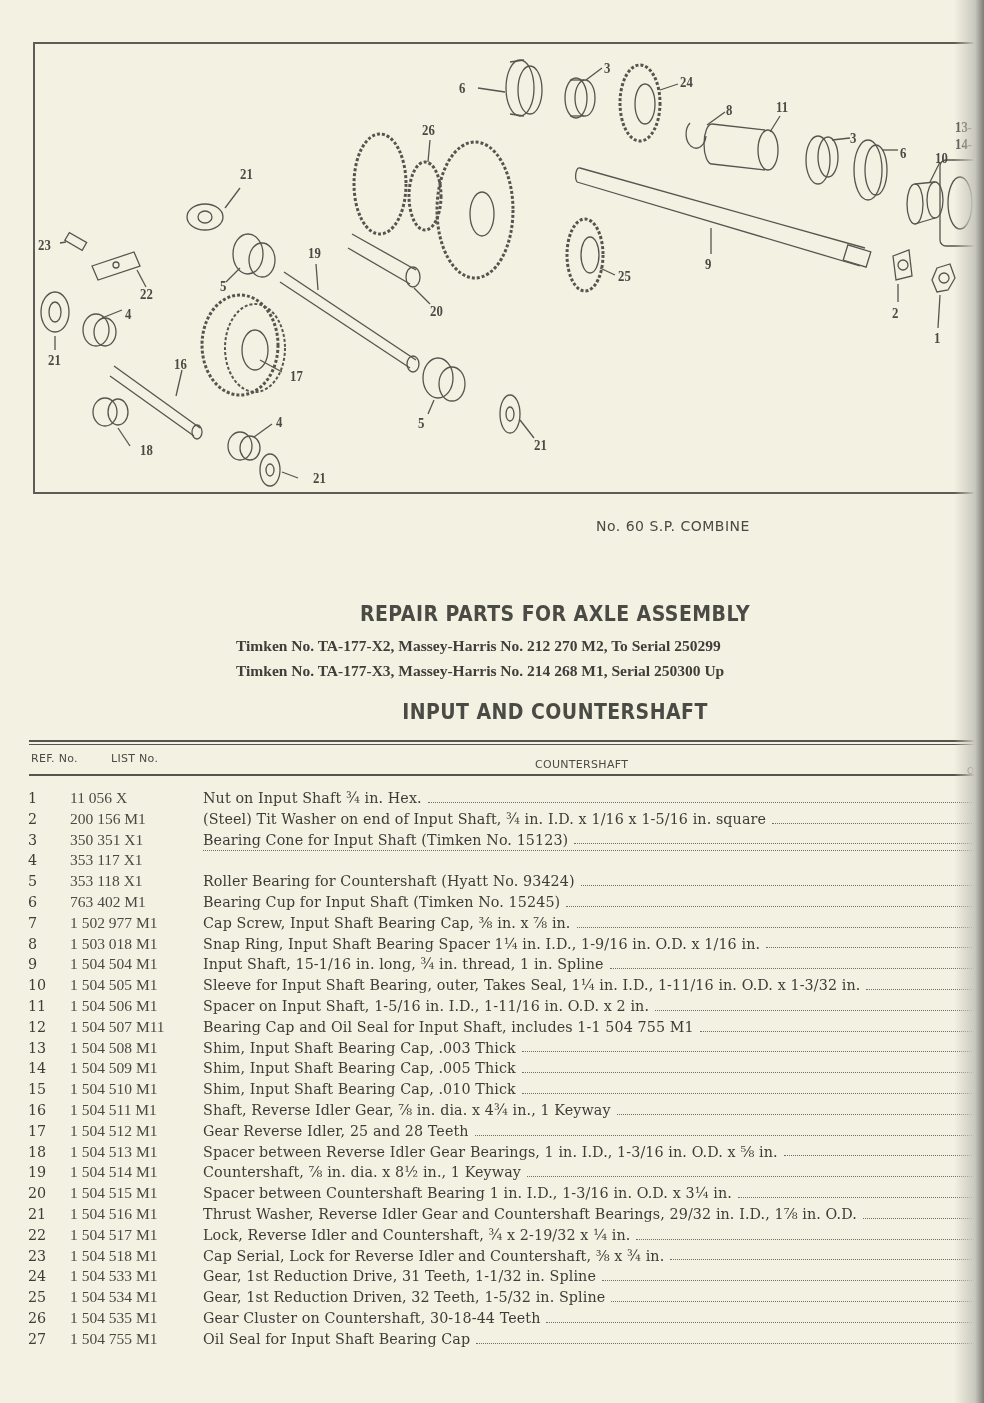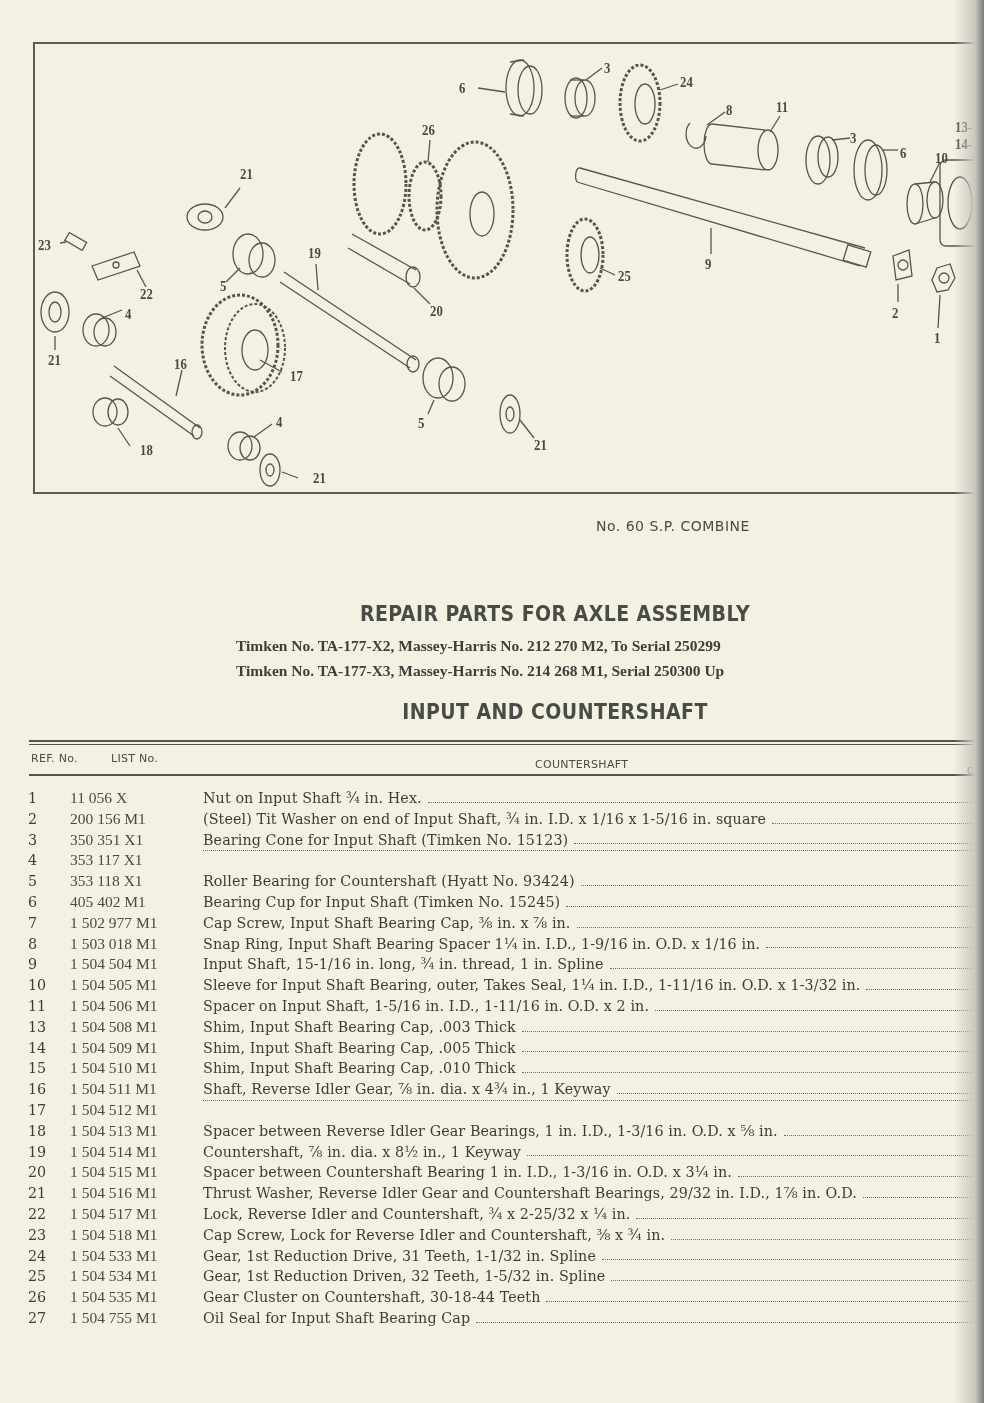--- a/index.html
+++ b/index.html
@@ -335,21 +335,21 @@
   <div class="row">
       <span class="ref">5</span>
       <span class="list">353 118 X1</span>
       <div class="desc-wrap">
         <span class="desc">Roller Bearing for Countershaft (Hyatt No. 93424)</span>
         <span class="leader"></span>
       </div>
     </div>
   <div class="row">
       <span class="ref">6</span>
-      <span class="list">405 402 M1</span>
+      <span class="list">763 402 M1</span>
       <div class="desc-wrap">
         <span class="desc">Bearing Cup for Input Shaft (Timken No. 15245)</span>
         <span class="leader"></span>
       </div>
     </div>
   <div class="row">
       <span class="ref">7</span>
       <span class="list">1 502 977 M1</span>
       <div class="desc-wrap">
         <span class="desc">Cap Screw, Input Shaft Bearing Cap, ⅜ in. x ⅞ in.</span>
@@ -382,20 +382,28 @@
     </div>
   <div class="row">
       <span class="ref">11</span>
       <span class="list">1 504 506 M1</span>
       <div class="desc-wrap">
         <span class="desc">Spacer on Input Shaft, 1-5/16 in. I.D., 1-11/16 in. O.D. x 2 in.</span>
         <span class="leader"></span>
       </div>
     </div>
   <div class="row">
+      <span class="ref">12</span>
+      <span class="list">1 504 507 M11</span>
+      <div class="desc-wrap">
+        <span class="desc">Bearing Cap and Oil Seal for Input Shaft, includes 1-1 504 755 M1</span>
+        <span class="leader"></span>
+      </div>
+    </div>
+  <div class="row">
       <span class="ref">13</span>
       <span class="list">1 504 508 M1</span>
       <div class="desc-wrap">
         <span class="desc">Shim, Input Shaft Bearing Cap, .003 Thick</span>
         <span class="leader"></span>
       </div>
     </div>
   <div class="row">
       <span class="ref">14</span>
       <span class="list">1 504 509 M1</span>
@@ -417,20 +425,21 @@
       <span class="list">1 504 511 M1</span>
       <div class="desc-wrap">
         <span class="desc">Shaft, Reverse Idler Gear, ⅞ in. dia. x 4¾ in., 1 Keyway</span>
         <span class="leader"></span>
       </div>
     </div>
   <div class="row">
       <span class="ref">17</span>
       <span class="list">1 504 512 M1</span>
       <div class="desc-wrap">
+        <span class="desc">Gear Reverse Idler, 25 and 28 Teeth</span>
         <span class="leader"></span>
       </div>
     </div>
   <div class="row">
       <span class="ref">18</span>
       <span class="list">1 504 513 M1</span>
       <div class="desc-wrap">
         <span class="desc">Spacer between Reverse Idler Gear Bearings, 1 in. I.D., 1-3/16 in. O.D. x ⅝ in.</span>
         <span class="leader"></span>
       </div>
@@ -456,29 +465,29 @@
       <span class="list">1 504 516 M1</span>
       <div class="desc-wrap">
         <span class="desc">Thrust Washer, Reverse Idler Gear and Countershaft Bearings, 29/32 in. I.D., 1⅞ in. O.D.</span>
         <span class="leader"></span>
       </div>
     </div>
   <div class="row">
       <span class="ref">22</span>
       <span class="list">1 504 517 M1</span>
       <div class="desc-wrap">
-        <span class="desc">Lock, Reverse Idler and Countershaft, ¾ x 2-25/32 x ¼ in.</span>
+        <span class="desc">Lock, Reverse Idler and Countershaft, ¾ x 2-19/32 x ¼ in.</span>
         <span class="leader"></span>
       </div>
     </div>
   <div class="row">
       <span class="ref">23</span>
       <span class="list">1 504 518 M1</span>
       <div class="desc-wrap">
-        <span class="desc">Cap Screw, Lock for Reverse Idler and Countershaft, ⅜ x ¾ in.</span>
+        <span class="desc">Cap Serial, Lock for Reverse Idler and Countershaft, ⅜ x ¾ in.</span>
         <span class="leader"></span>
       </div>
     </div>
   <div class="row">
       <span class="ref">24</span>
       <span class="list">1 504 533 M1</span>
       <div class="desc-wrap">
         <span class="desc">Gear, 1st Reduction Drive, 31 Teeth, 1-1/32 in. Spline</span>
         <span class="leader"></span>
       </div>

